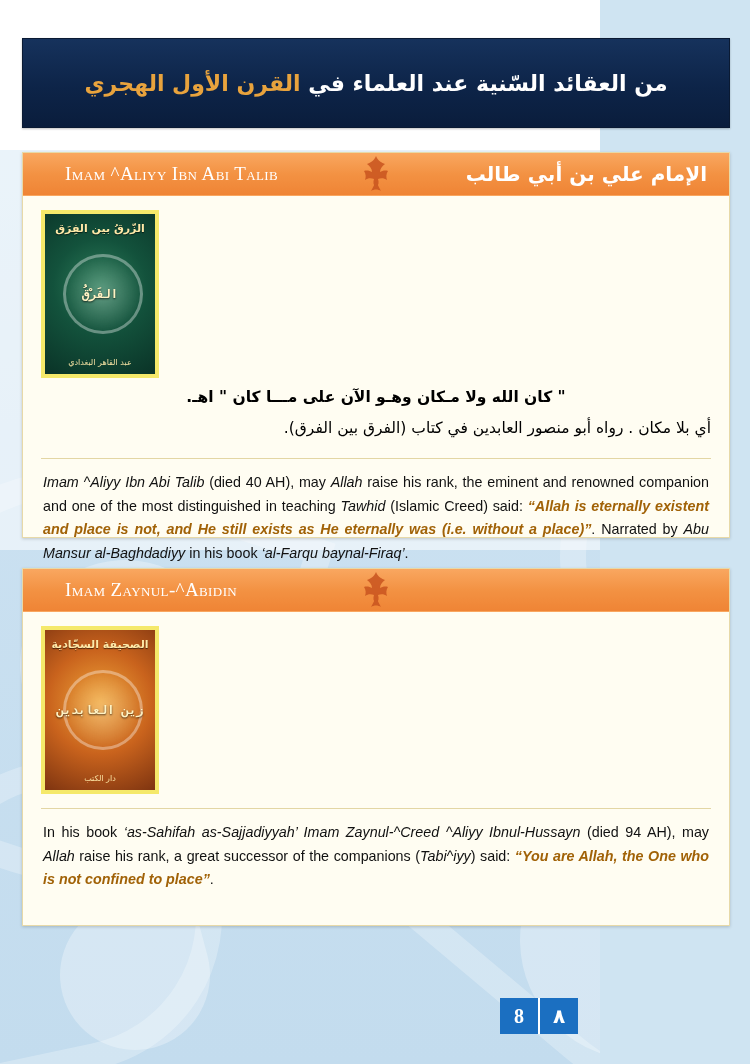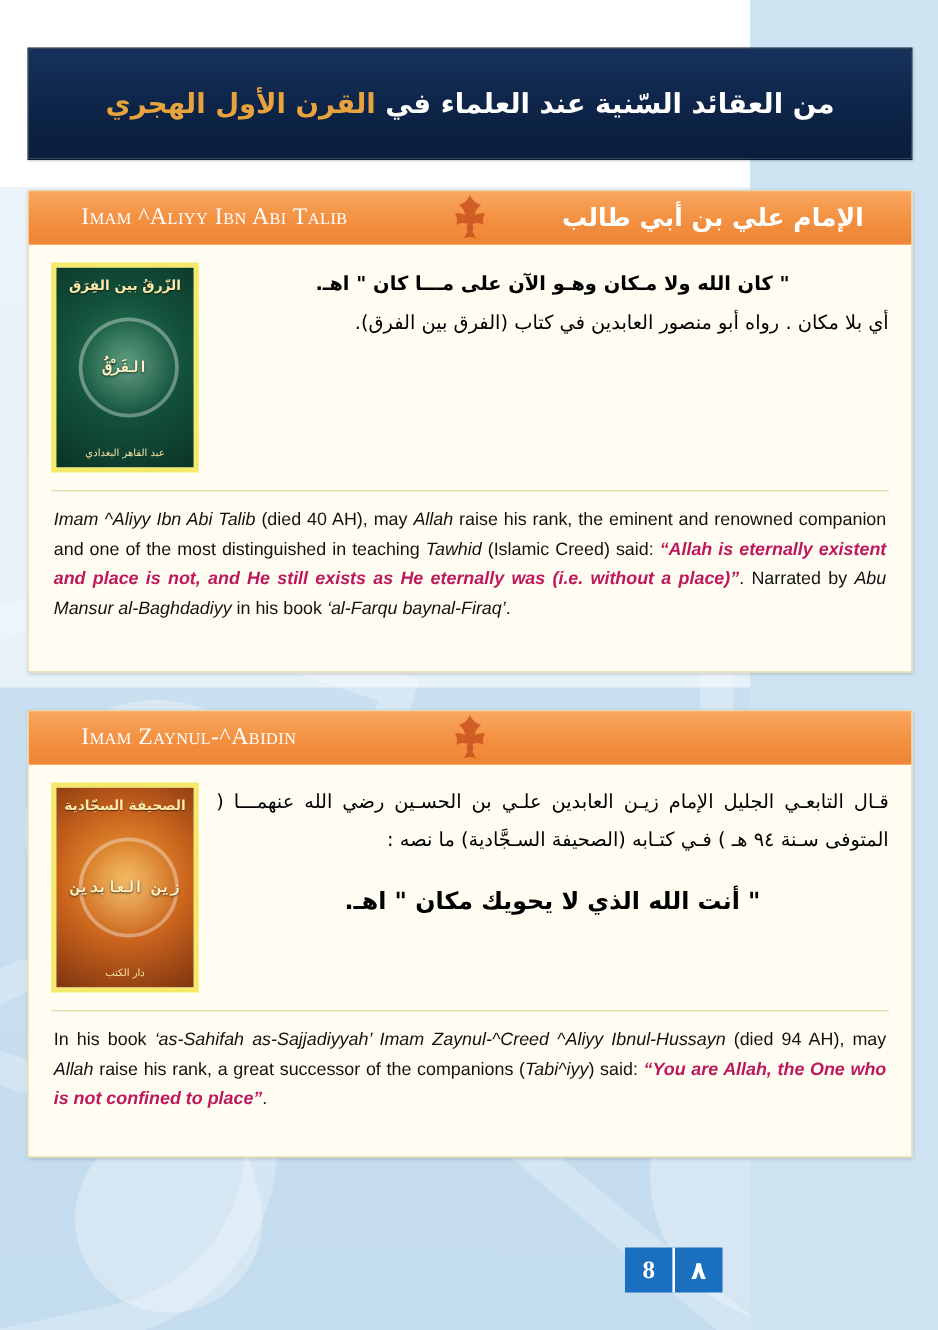--- a/index.html
+++ b/index.html
@@ -123,21 +123,21 @@
     transform: translateY(-50%);
     font-family: "Liberation Serif", serif;
     font-size: 19px;
     font-variant: small-caps;
     color: #ffffff;
     letter-spacing: 0.4px;
     white-space: nowrap;
   }
   .card-head .title-ar {
     position: absolute;
-    right: 38px;
+    right: 22px;
     top: 50%;
     transform: translateY(-50%);
     direction: rtl;
     font-family: "DejaVu Sans", sans-serif;
     font-size: 20px;
     font-weight: bold;
     color: #ffffff;
     white-space: nowrap;
   }
   .head-ornament {
@@ -147,23 +147,23 @@
     top: 2px;
     width: 46px;
     height: 38px;
     color: #c9541f;
     opacity: 0.85;
   }
 
   
   .ar-section {
     display: flex;
-    flex-direction: row;
+    flex-direction: column;
     padding: 14px 18px 10px 18px;
-    gap: 14px;
+    gap: 2px;
   }
   .book-cover {
     flex: 0 0 auto;
     width: 118px;
     height: 168px;
     border: 4px solid #f5e96a;
     box-sizing: border-box;
     position: relative;
     overflow: hidden;
     background: #123;
@@ -251,21 +251,21 @@
   
   .en-text {
     padding: 12px 20px 14px 20px;
     font-family: "Liberation Sans", sans-serif;
     font-size: 14.3px;
     line-height: 1.65;
     color: #111111;
     text-align: justify;
   }
   .en-text i { font-style: italic; }
-  .en-text .red { color: #be185d; font-weight: bold; }
+  .en-text .red { color: #a16207; font-weight: bold; }
   .en-text .red i { font-style: italic; }
 
   
   .page-num {
     position: absolute;
     right: 22px;
     bottom: 30px;
     display: flex;
     align-items: stretch;
     height: 36px;
@@ -347,24 +347,20 @@
       </svg>
     </div>
 
     <div class="ar-section">
       <div class="book-cover bc-2">
         <div class="bc-toptext">الصحيفة السجّادية</div>
         <div class="bc-inner-ring"></div>
         <div class="bc-midtext">زين العابدين</div>
         <div class="bc-bottext">دار الكتب</div>
       </div>
-      <div class="ar-text">
-        <span>قـال التابعـي الجليل الإمام زيـن العابدين علـي بن الحسـين رضي الله عنهمـــا ( المتوفى سـنة ٩٤ هـ ) فـي كتـابه (الصحيفة السـجَّادية) ما نصه :</span>
-        <span class="quote-lg">" أنت الله الذي لا يحويك مكان " اهـ.</span>
-      </div>
     </div>
 
     <div class="divider"></div>
 
     <div class="en-text"><span>In his book </span><i>‘as-Sahifah as-Sajjadiyyah’ Imam Zaynul-^Creed ^Aliyy Ibnul-Hussayn</i><span> (died 94 AH), may </span><i>Allah</i><span> raise his rank, a great successor of the companions (</span><i>Tabi^iyy</i><span>) said: </span><span class="red"><i>“You are Allah, the One who is not confined to place”</i></span><span>.</span></div>
   </div>
 
   <div class="page-num">
     <div class="pn-box">8</div>
     <div class="pn-box ar">٨</div>

